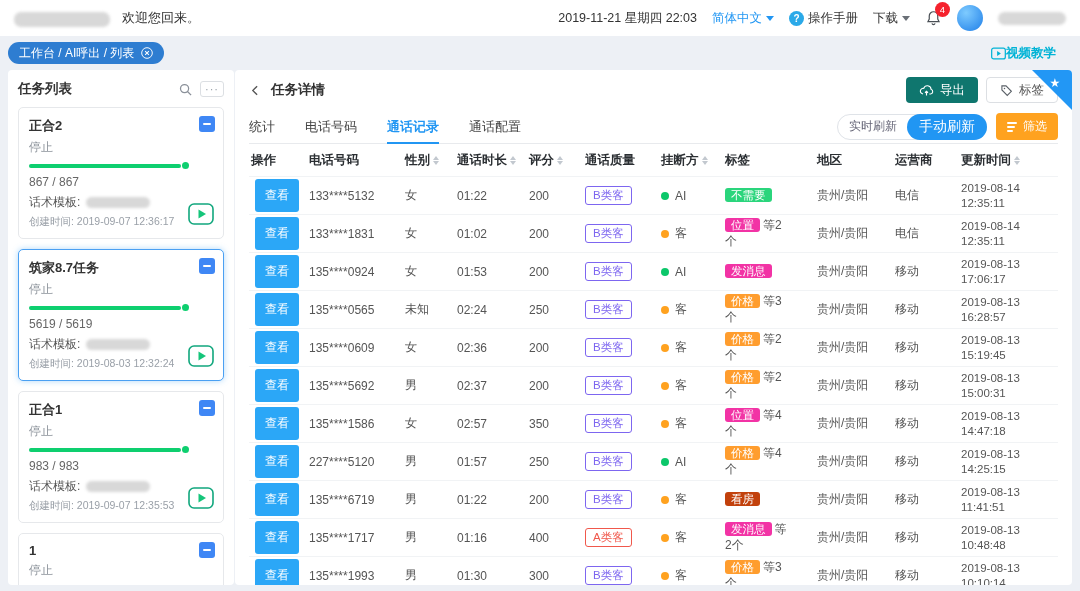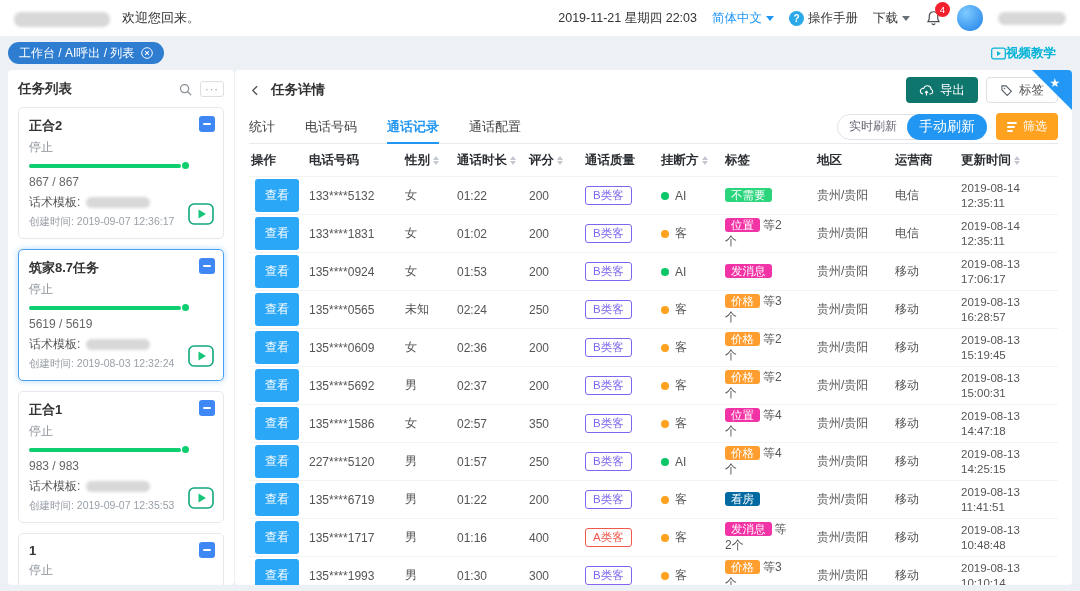--- a/index.html
+++ b/index.html
@@ -509,21 +509,21 @@
     <div>135****6719</div>
     <div>男</div>
     <div>01:22</div>
     <div>200</div>
     <div><span class="q-pill" style="color: rgb(125, 102, 240); border-color: rgb(125, 102, 240);">B类客</span></div>
     <div class="hang">
       <span class="dot" style="background: rgb(255, 162, 31);"></span>
       <span>客</span>
     </div>
     <div class="c-tag">
-      <span class="tag-pill" style="background: #0369a1;">看房</span>
+      <span class="tag-pill" style="background: #c2410c;">看房</span>
     </div>
     <div>贵州/贵阳</div>
     <div>移动</div>
     <div class="c-time">2019-08-13 11:41:51</div>
   </div>
 
   <div class="trow">
     <div><button class="view-btn">查看</button></div>
     <div>135****1717</div>
     <div>男</div>

